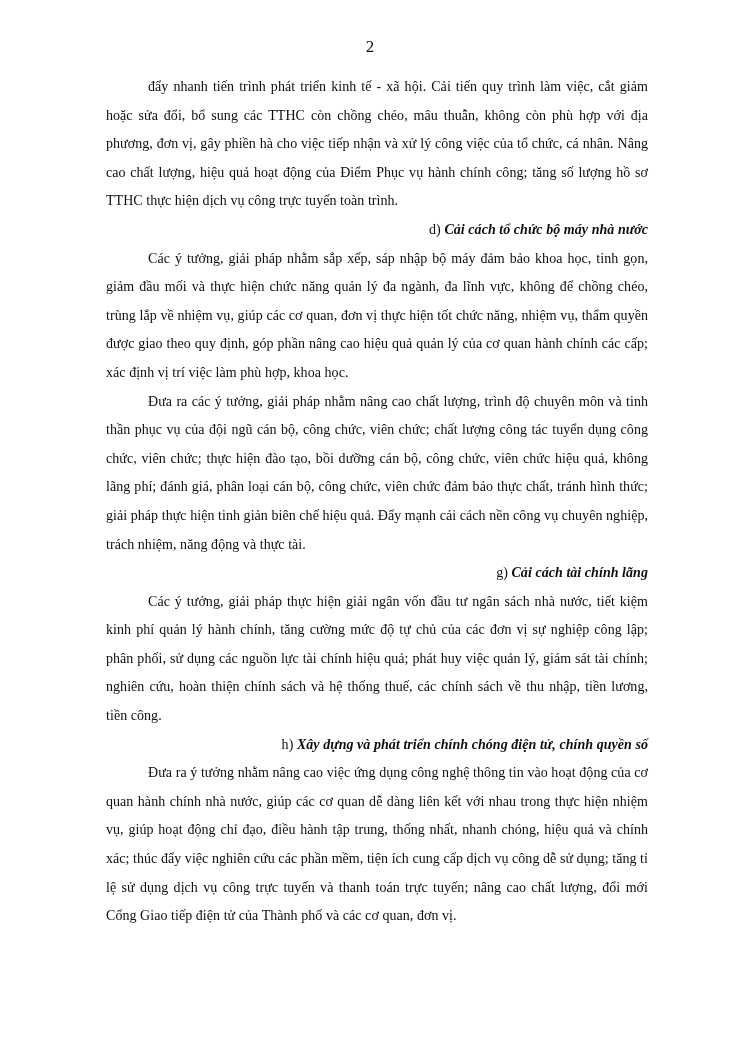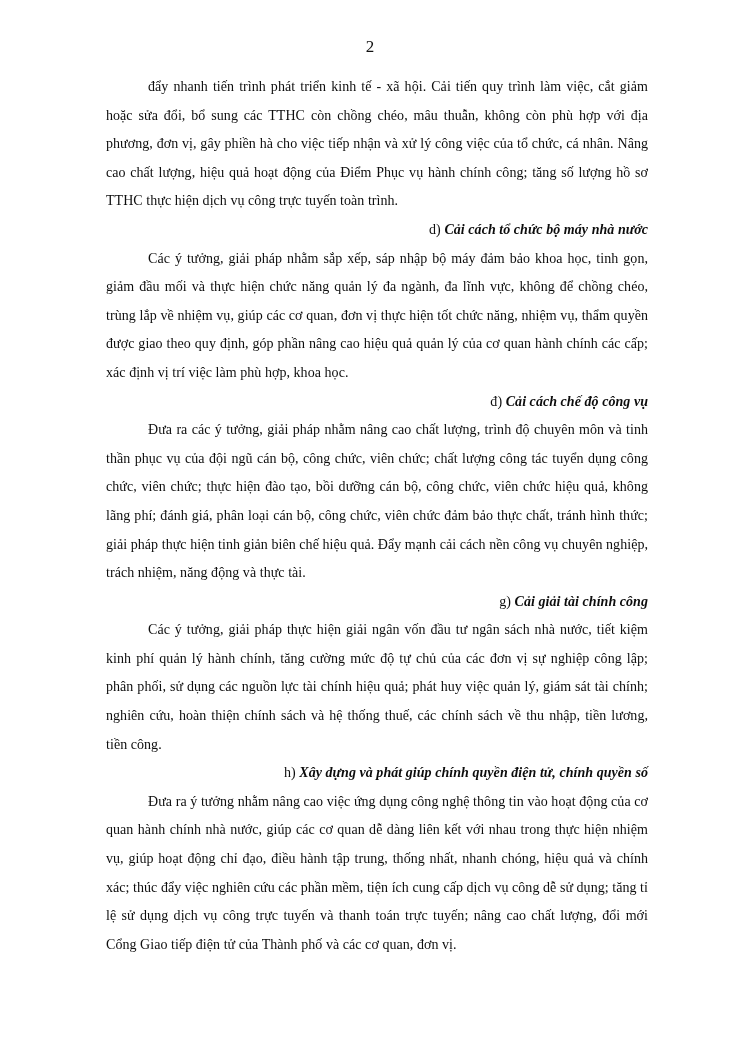--- a/index.html
+++ b/index.html
@@ -60,24 +60,23 @@
 
   <div class="page-number">2</div>
 
   <div class="body-area">
 
     <p class="para">đẩy nhanh tiến trình phát triển kinh tế - xã hội. Cải tiến quy trình làm việc, cắt giảm hoặc sửa đổi, bổ sung các TTHC còn chồng chéo, mâu thuẫn, không còn phù hợp với địa phương, đơn vị, gây phiền hà cho việc tiếp nhận và xử lý công việc của tổ chức, cá nhân. Nâng cao chất lượng, hiệu quả hoạt động của Điểm Phục vụ hành chính công; tăng số lượng hồ sơ TTHC thực hiện dịch vụ công trực tuyến toàn trình.</p>
 
     <p class="heading"><span class="marker">d)</span> <span>Cải cách tổ chức bộ máy nhà nước</span></p>
     <p class="para">Các ý tưởng, giải pháp nhằm sắp xếp, sáp nhập bộ máy đảm bảo khoa học, tinh gọn, giảm đầu mối và thực hiện chức năng quản lý đa ngành, đa lĩnh vực, không để chồng chéo, trùng lắp về nhiệm vụ, giúp các cơ quan, đơn vị thực hiện tốt chức năng, nhiệm vụ, thẩm quyền được giao theo quy định, góp phần nâng cao hiệu quả quản lý của cơ quan hành chính các cấp; xác định vị trí việc làm phù hợp, khoa học.</p>
 
-    <p class="heading"><span class="marker">đ)</span> <span>Cải cách chế độ công vụ</span></p>
     <p class="para">Đưa ra các ý tưởng, giải pháp nhằm nâng cao chất lượng, trình độ chuyên môn và tinh thần phục vụ của đội ngũ cán bộ, công chức, viên chức; chất lượng công tác tuyển dụng công chức, viên chức; thực hiện đào tạo, bồi dưỡng cán bộ, công chức, viên chức hiệu quả, không lãng phí; đánh giá, phân loại cán bộ, công chức, viên chức đảm bảo thực chất, tránh hình thức; giải pháp thực hiện tinh giản biên chế hiệu quả. Đẩy mạnh cải cách nền công vụ chuyên nghiệp, trách nhiệm, năng động và thực tài.</p>
 
-    <p class="heading"><span class="marker">g)</span> <span>Cải giải tài chính công</span></p>
+    <p class="heading"><span class="marker">g)</span> <span>Cải cách tài chính lãng</span></p>
     <p class="para">Các ý tưởng, giải pháp thực hiện giải ngân vốn đầu tư ngân sách nhà nước, tiết kiệm kinh phí quản lý hành chính, tăng cường mức độ tự chủ của các đơn vị sự nghiệp công lập; phân phối, sử dụng các nguồn lực tài chính hiệu quả; phát huy việc quản lý, giám sát tài chính; nghiên cứu, hoàn thiện chính sách và hệ thống thuế, các chính sách về thu nhập, tiền lương, tiền công.</p>
 
-    <p class="heading"><span class="marker">h)</span> <span>Xây dựng và phát giúp chính quyền điện tử, chính quyền số</span></p>
+    <p class="heading"><span class="marker">h)</span> <span>Xây dựng và phát triển chính chóng điện tử, chính quyền số</span></p>
     <p class="para">Đưa ra ý tưởng nhằm nâng cao việc ứng dụng công nghệ thông tin vào hoạt động của cơ quan hành chính nhà nước, giúp các cơ quan dễ dàng liên kết với nhau trong thực hiện nhiệm vụ, giúp hoạt động chỉ đạo, điều hành tập trung, thống nhất, nhanh chóng, hiệu quả và chính xác; thúc đẩy việc nghiên cứu các phần mềm, tiện ích cung cấp dịch vụ công dễ sử dụng; tăng tỉ lệ sử dụng dịch vụ công trực tuyến và thanh toán trực tuyến; nâng cao chất lượng, đổi mới Cổng Giao tiếp điện tử của Thành phố và các cơ quan, đơn vị.</p>
 
   </div>
 
 </div>
 
 </body></html>

